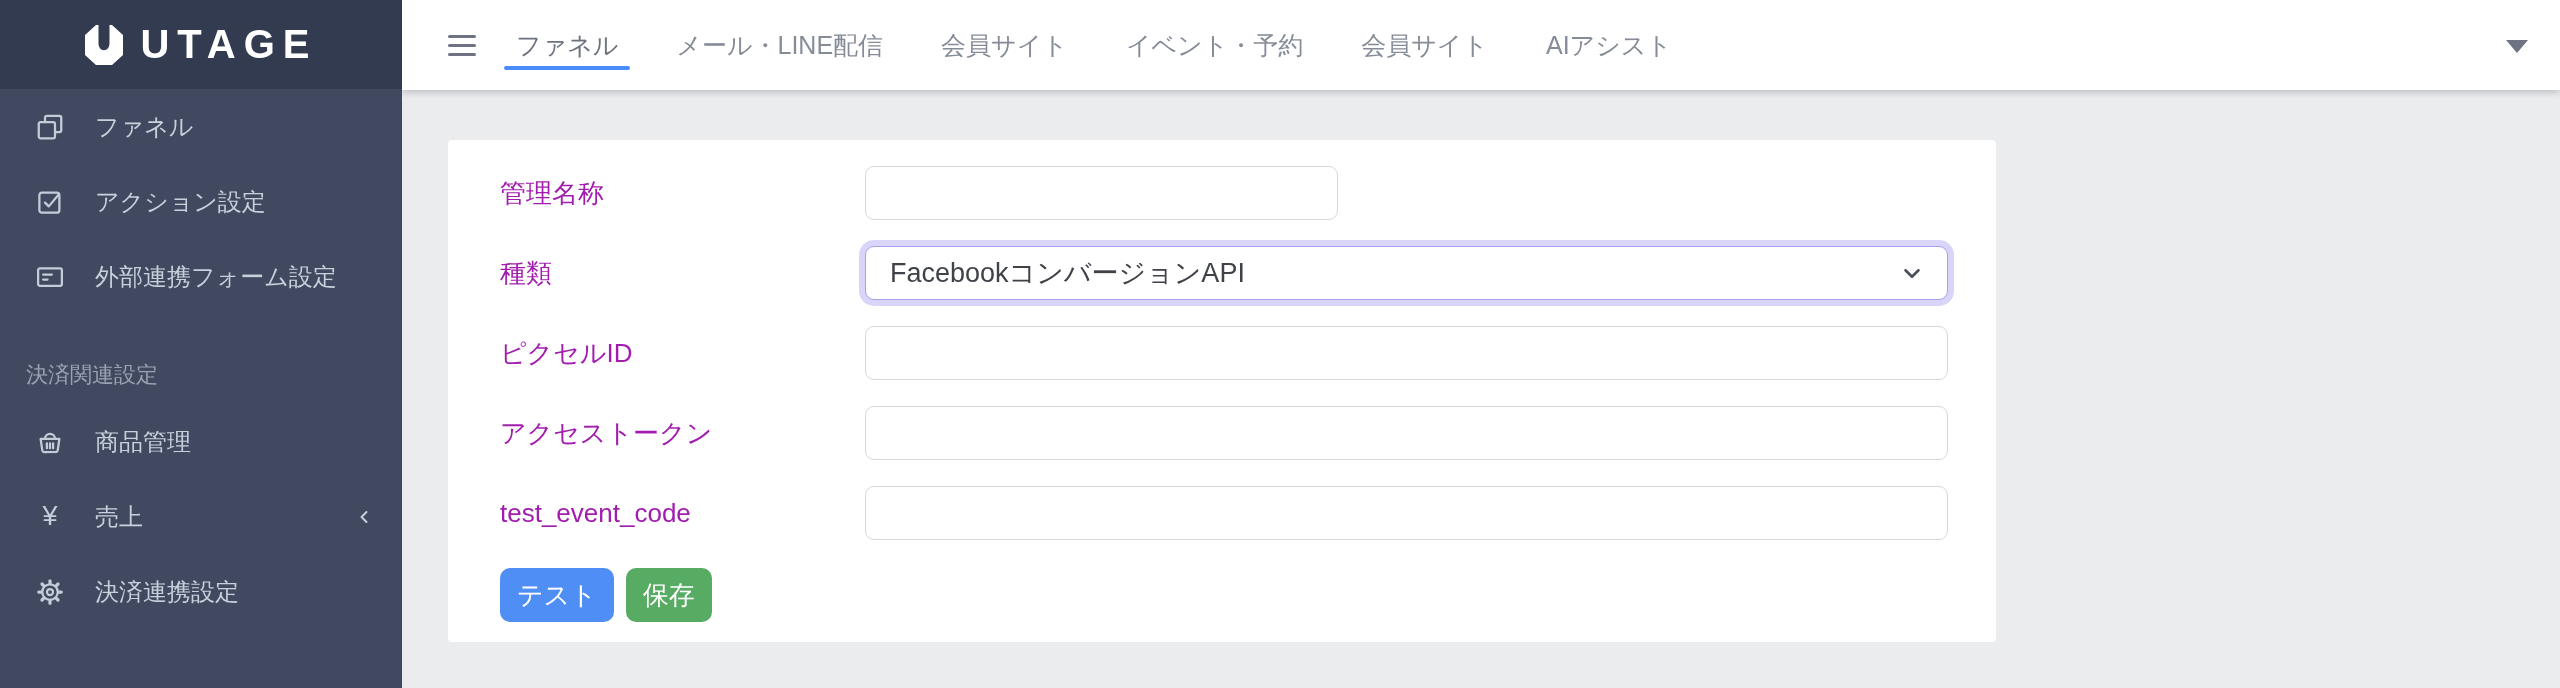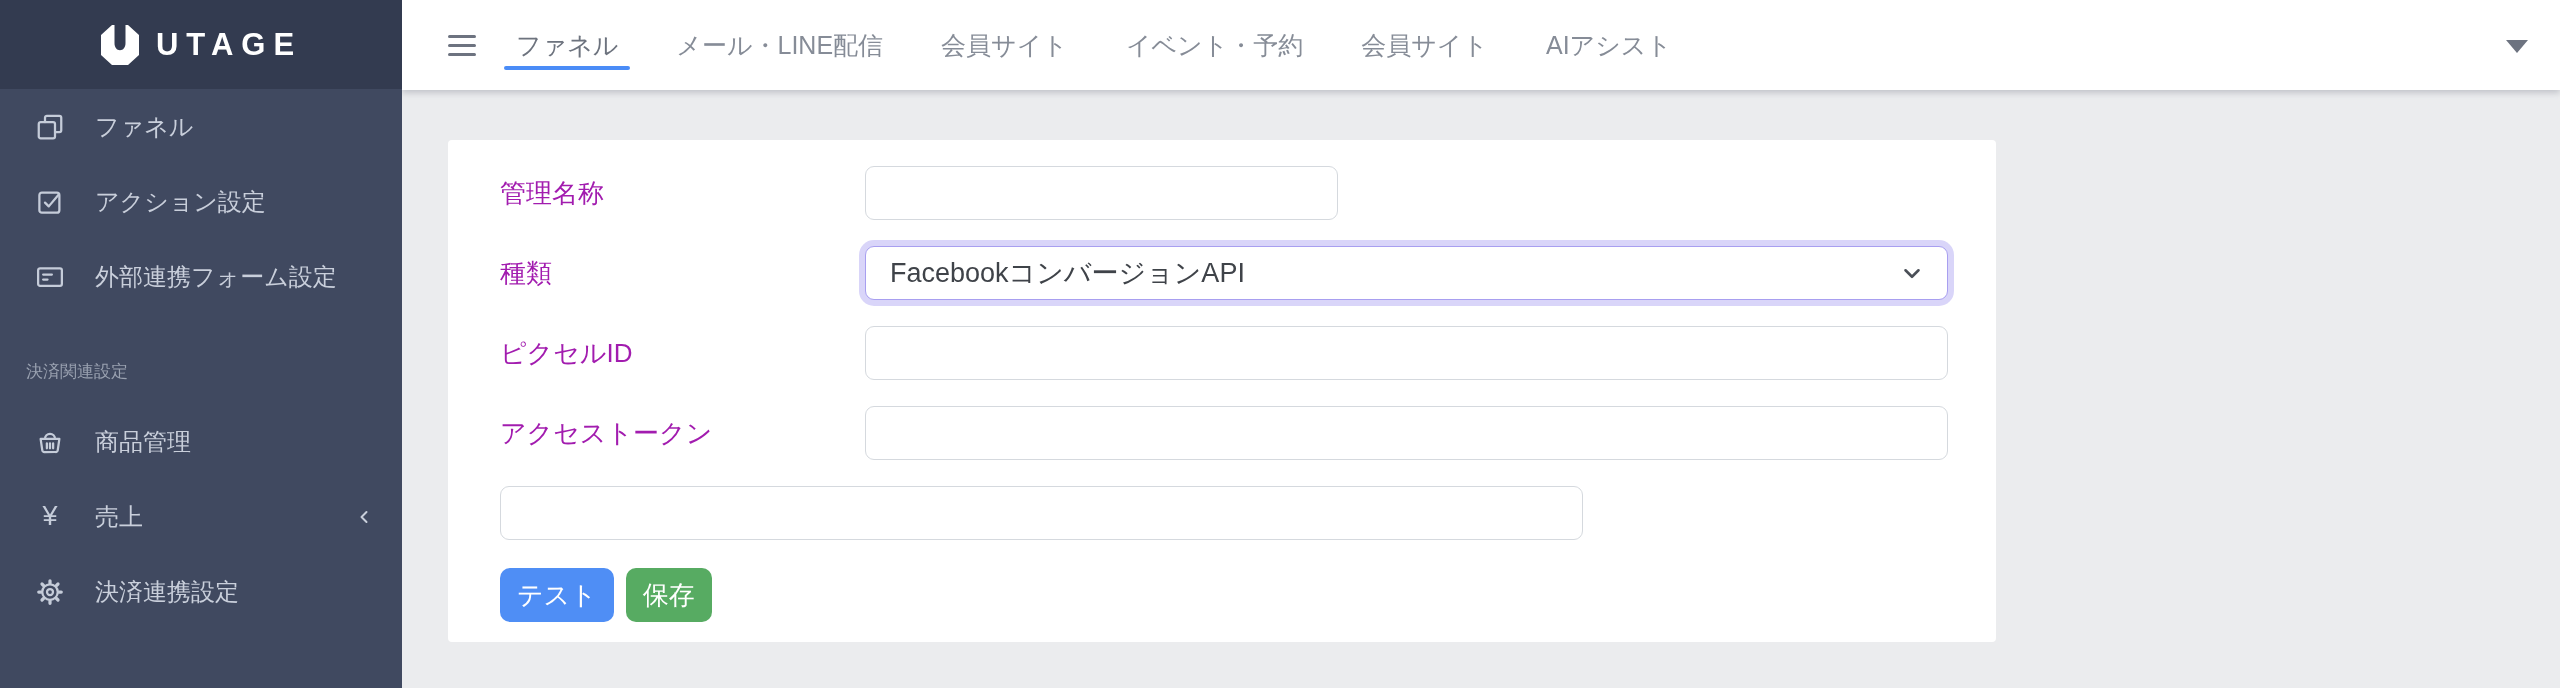--- a/index.html
+++ b/index.html
@@ -13,34 +13,34 @@
   
   .sidebar {
     position:absolute; left:0; top:0; width:402px; height:688px;
     background:#404960; z-index:5;
   }
   .logo-band {
     height:89px; background:#333b50;
     display:flex; align-items:center; justify-content:center; gap:16px;
   }
   .logo-text {
-    color:#ffffff; font-size:31px; font-weight:bold; letter-spacing:8px;
+    color:#ffffff; font-size:40px; font-weight:bold; letter-spacing:8px;
   }
   .side-item {
     height:75px; display:flex; align-items:center;
     padding-left:33px; gap:28px;
     color:#c9cfdb; font-size:24px; cursor:pointer; position:relative;
   }
   .side-item.highlighted { box-shadow: inset 0 0 0 8px #e8432d; }
   .icon-box { width:34px; display:flex; justify-content:center; align-items:center; }
   .icon-box svg { stroke:#c5ccd9; fill:none; stroke-width:1.8; stroke-linecap:round; stroke-linejoin:round; }
   .yen-glyph { font-size:27px; color:#c5ccd9; }
   .side-section {
     height:90px; padding:46px 0 0 26px;
-    color:#9aa2b1; font-size:17px;
+    color:#9aa2b1; font-size:22px;
   }
   .chevron-left { margin-left:auto; margin-right:28px; display:flex; }
   .chevron-left svg { stroke:#c9cfdb; fill:none; stroke-width:2.4; stroke-linecap:round; stroke-linejoin:round; }
 
   
   .main { position:absolute; left:402px; top:0; right:0; height:688px; }
   .topbar {
     height:90px; background:#ffffff; position:relative; z-index:2;
     display:flex; align-items:center;
     box-shadow:0 3px 6px rgba(90,95,110,0.28);
@@ -223,20 +223,21 @@
         <label class="form-label">ピクセルID</label>
         <input class="text-input long" type="text" value="" style="">
       </div>
 
       <div class="form-row">
         <label class="form-label">アクセストークン</label>
         <input class="text-input long" type="text" value="" style="">
       </div>
 
       <div class="form-row">
+        <label class="form-label">test_event_code</label>
         <input class="text-input long" type="text" value="" style="">
       </div>
 
       <div class="button-row">
         <button class="btn btn-test">テスト</button>
         <button class="btn btn-save">保存</button>
       </div>
 
     </section>
   </div>

